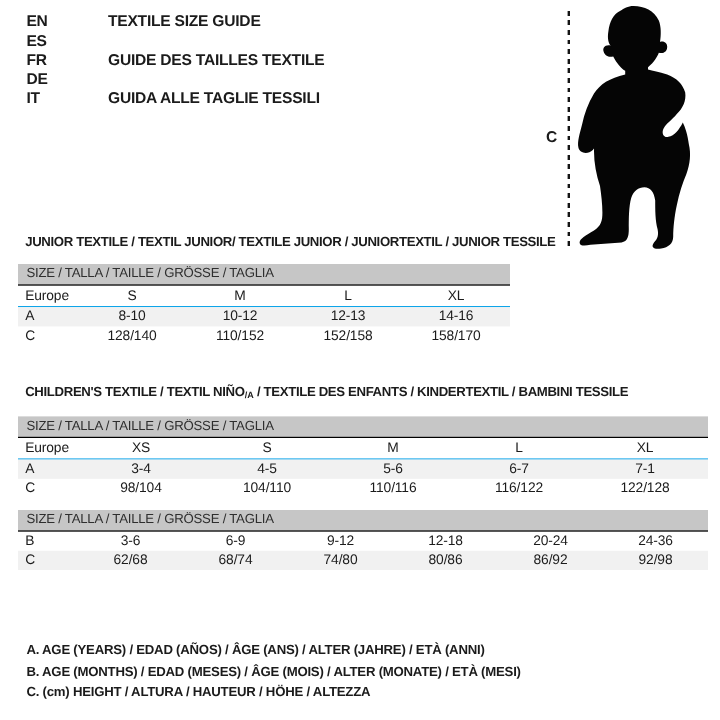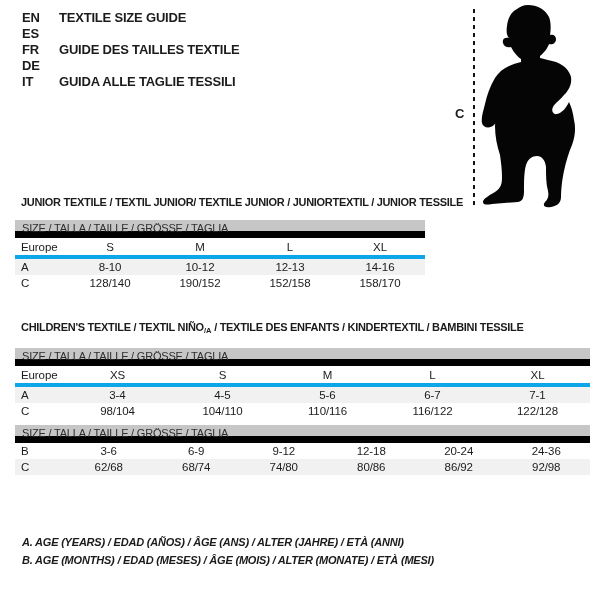--- a/index.html
+++ b/index.html
@@ -6,50 +6,50 @@
   body{
     width:600px;height:600px;background:#ffffff;
     font-family:"Liberation Sans",sans-serif;color:#1b1b1b;
     -webkit-font-smoothing:antialiased;
   }
   .page{position:relative;width:600px;height:600px;overflow:hidden;background:#fff;}
 
   
   .langs{position:absolute;left:22px;top:9px;}
   .lang-row{display:flex;height:16px;align-items:center;
-    font-weight:bold;font-size:13px;letter-spacing:-0.2px;}
+    font-weight:bold;font-size:13px;letter-spacing:-0.2px;gap:31px;}
   .lang-row .code{width:37px;flex:0 0 37px;}
 
   
   .dash-line{position:absolute;left:473px;top:9px;width:2px;height:197px;
     background:repeating-linear-gradient(to bottom,#141414 0 4px,transparent 4px 8px);}
   .c-label{position:absolute;left:455px;top:106px;font-weight:bold;font-size:13px;}
   .baby{position:absolute;left:480px;top:0;}
 
   
   .tbl{position:absolute;left:15px;}
   .t1{top:196px;width:410px;}
   .t2{top:321px;width:575px;}
   .t3{top:425px;width:575px;}
   .tbl-title{font-weight:bold;font-size:11px;letter-spacing:-0.3px;
     line-height:13px;margin-bottom:11px;padding-left:6px;white-space:nowrap;}
   .t3 .tbl-title{line-height:16px;margin-bottom:8px;white-space:normal;padding-right:90px;}
   .sub{font-size:7.5px;vertical-align:-2px;letter-spacing:0;}
   .size-bar{box-sizing:border-box;height:18px;line-height:17px;background:#c6c6c6;
-    border-bottom:7px solid #000000;font-size:11px;color:#2e2e2e;
+    border-bottom:1px solid #000000;font-size:11px;color:#2e2e2e;
     padding-left:7px;letter-spacing:-0.2px;}
   .trow{display:flex;align-items:center;height:16px;font-size:11.5px;letter-spacing:-0.1px;}
-  .trow.top{height:17px;border-bottom:4px solid #0ea5e9;box-sizing:content-box;justify-content:space-between;}
+  .trow.top{height:17px;border-bottom:1px solid #0ea5e9;box-sizing:content-box;justify-content:space-between;}
   .trow .lbl{flex:0 0 50px;width:50px;padding-left:6px;box-sizing:border-box;text-align:left;}
   .trow .cell{flex:1;text-align:center;}
   .shaded{background:#f1f1f1;}
 
   
   .notes{position:absolute;left:22px;top:534px;font-weight:bold;
-    font-size:11px;line-height:17.5px;letter-spacing:-0.2px;font-style:italic;}
+    font-size:11px;line-height:17.5px;letter-spacing:-0.2px;}
 </style>
 </head>
 <body>
 
 <div class="page">
 
   <div class="langs">
     <div class="lang-row">
       <span class="code">EN</span>
       <span class="ltext">TEXTILE SIZE GUIDE</span>
@@ -111,21 +111,21 @@
     <div class="trow shaded">
       <span class="lbl">A</span>
       <span class="cell">8-10</span>
       <span class="cell">10-12</span>
       <span class="cell">12-13</span>
       <span class="cell">14-16</span>
     </div>
     <div class="trow">
       <span class="lbl">C</span>
       <span class="cell">128/140</span>
-      <span class="cell">190/152</span>
+      <span class="cell">110/152</span>
       <span class="cell">152/158</span>
       <span class="cell">158/170</span>
     </div>
   </div>
 
   <div class="tbl t2">
     <div class="tbl-title"><span>CHILDREN'S TEXTILE / TEXTIL NIÑO</span><span class="sub">/A</span><span> / TEXTILE DES ENFANTS / KINDERTEXTIL / BAMBINI TESSILE</span></div>
     <div class="size-bar">SIZE / TALLA / TAILLE / GRÖSSE / TAGLIA</div>
     <div class="trow top">
       <span class="lbl">Europe</span>
@@ -171,15 +171,16 @@
       <span class="cell">74/80</span>
       <span class="cell">80/86</span>
       <span class="cell">86/92</span>
       <span class="cell">92/98</span>
     </div>
   </div>
 
   <div class="notes">
     <div>A. AGE (YEARS) / EDAD (AÑOS) / ÂGE (ANS) / ALTER (JAHRE) / ETÀ (ANNI)</div>
     <div>B. AGE (MONTHS) / EDAD (MESES) / ÂGE (MOIS) / ALTER (MONATE) / ETÀ (MESI)</div>
+    <div>C. (cm) HEIGHT / ALTURA / HAUTEUR / HÖHE / ALTEZZA</div>
   </div>
 
 </div>
 
 </body></html>

